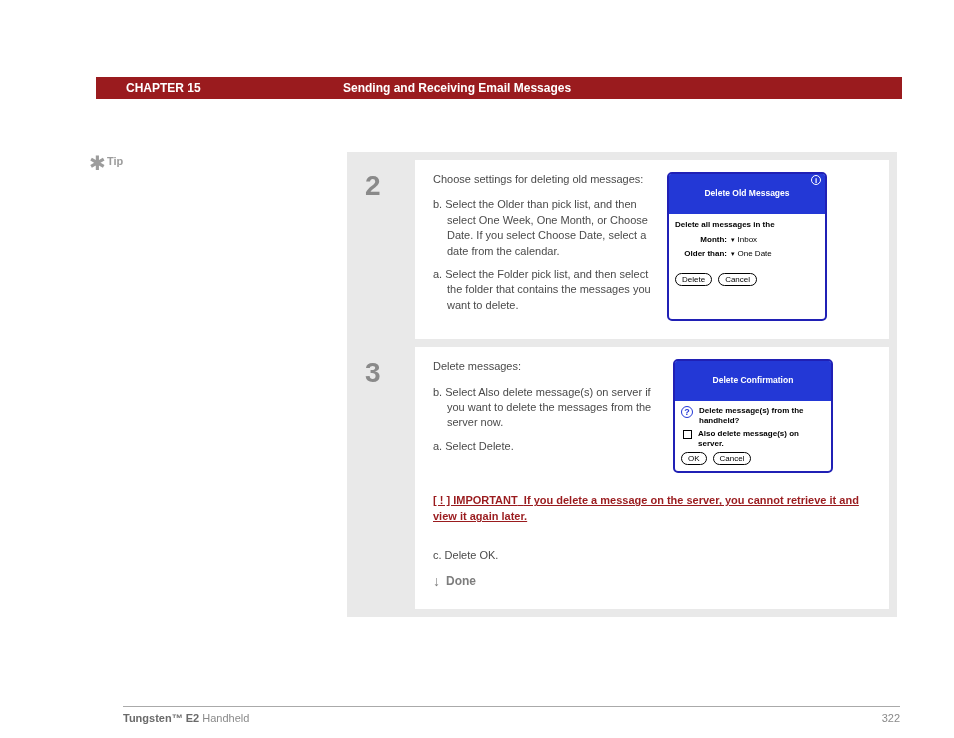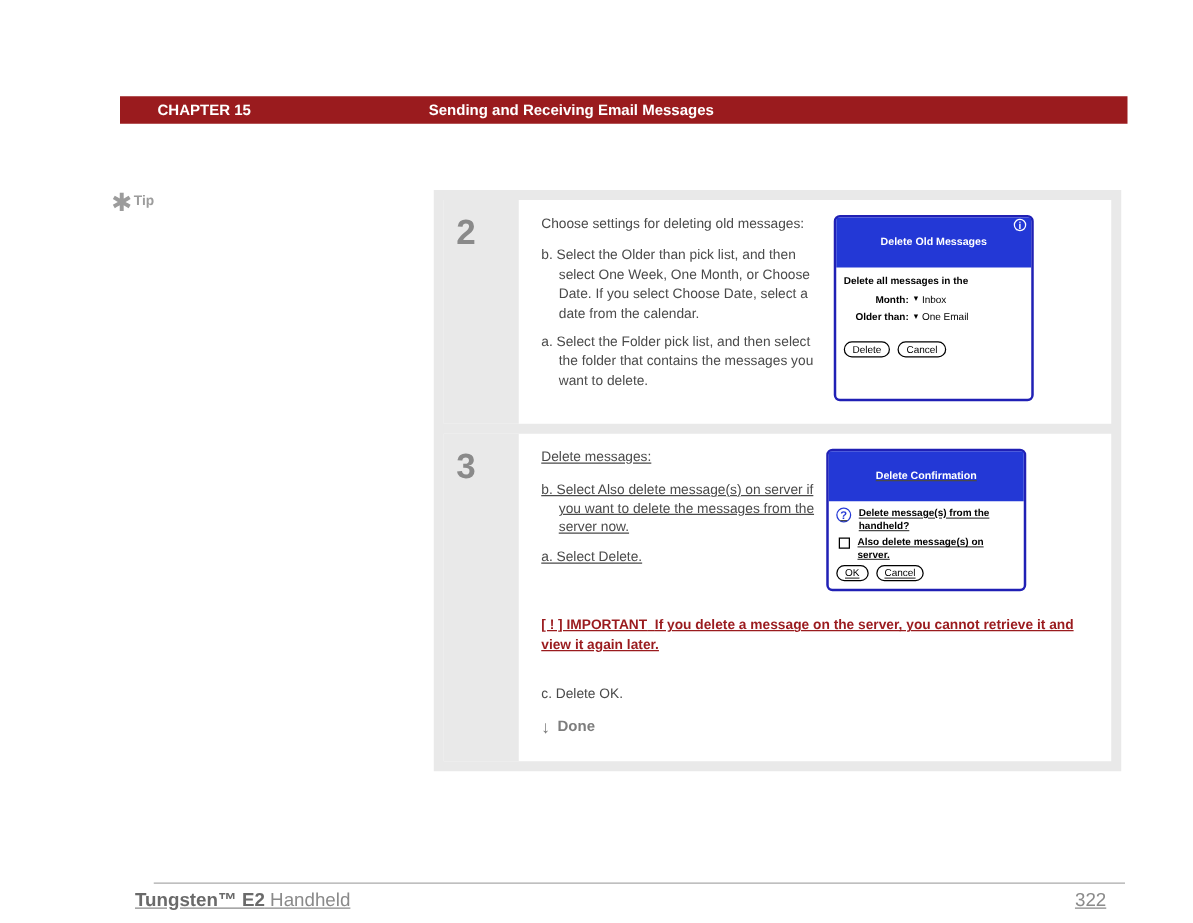--- a/index.html
+++ b/index.html
@@ -161,27 +161,26 @@
   .footer-rule {
     position: absolute;
     left: 123px;
     width: 777px;
     top: 706px;
     border-top: 1px solid #aaa;
   }
   .footer {
     position: absolute;
     top: 712px;
-    left: 108px;
+    left: 123px;
     width: 777px;
     display: flex;
     justify-content: space-between;
-    font-size: 15px;
+    font-size: 11px;
     color: #8a8a8a;
-    text-decoration: underline;
   }
   .footer .prod b { color: #6a6a6a; }
 </style>
 </head>
 <body>
 
 <div class="red-bar">
   <span class="chap">CHAPTER 15</span>
   <span class="title">Sending and Receiving Email Messages</span>
 </div>
@@ -212,36 +211,36 @@
             <span class="lbl">Month:</span>
             <span class="drop">
                 <span class="caret">▾</span>
                 <span>Inbox</span>
               </span>
           </div>
           <div class="dlg-row">
             <span class="lbl">Older than:</span>
             <span class="drop">
                 <span class="caret">▾</span>
-                <span>One Email</span>
+                <span>One Date</span>
               </span>
           </div>
           <div class="btn-row">
             <span class="pbtn">Delete</span>
             <span class="pbtn">Cancel</span>
           </div>
         </div>
       </div>
     </div>
   </div>
 
   <div class="step">
     <div class="step-num-col">3</div>
     <div class="step-body" style="flex-direction:column;">
-      <div style="display:flex; gap:8px;text-decoration:underline;">
+      <div style="display:flex; gap:20px;">
         <div class="step-text">
           <p>Delete messages:</p>
           <p class="sub">b.  Select Also delete message(s) on server if you want to delete the messages from the server now.</p>
           <p class="sub">a.  Select Delete.</p>
         </div>
         <div class="dialog" style="height:fit-content;">
           <div class="dialog-title">Delete Confirmation</div>
           <div class="confirm-body">
             <div class="confirm-row">
               <div class="qmark">?</div>

